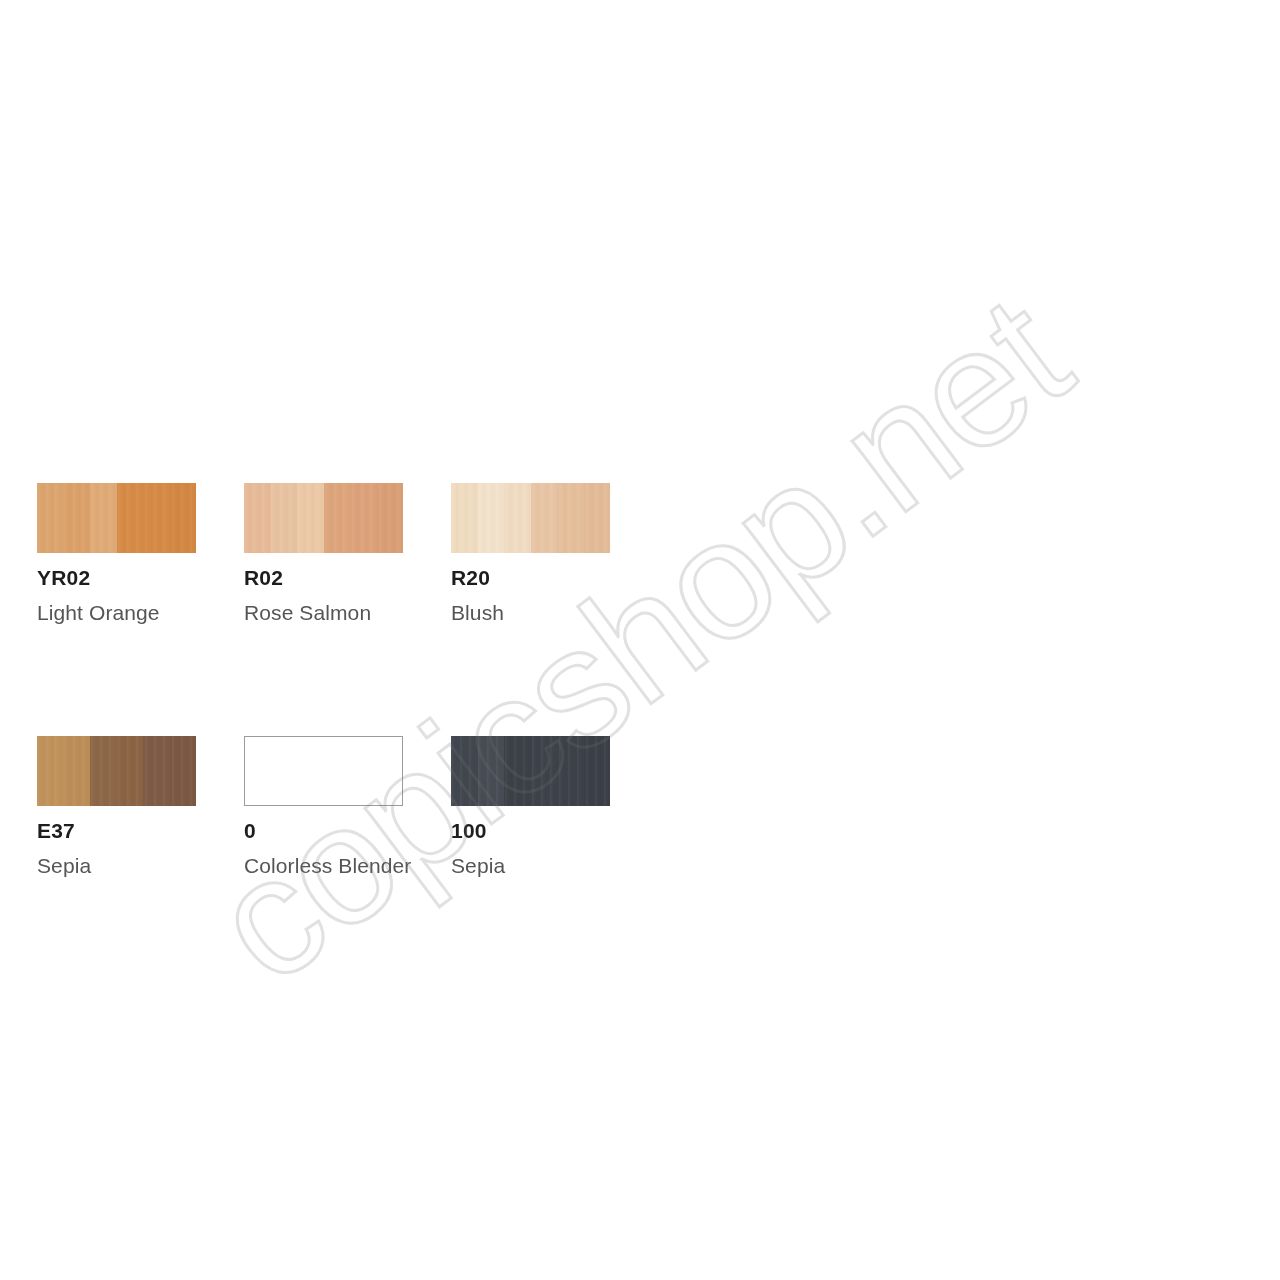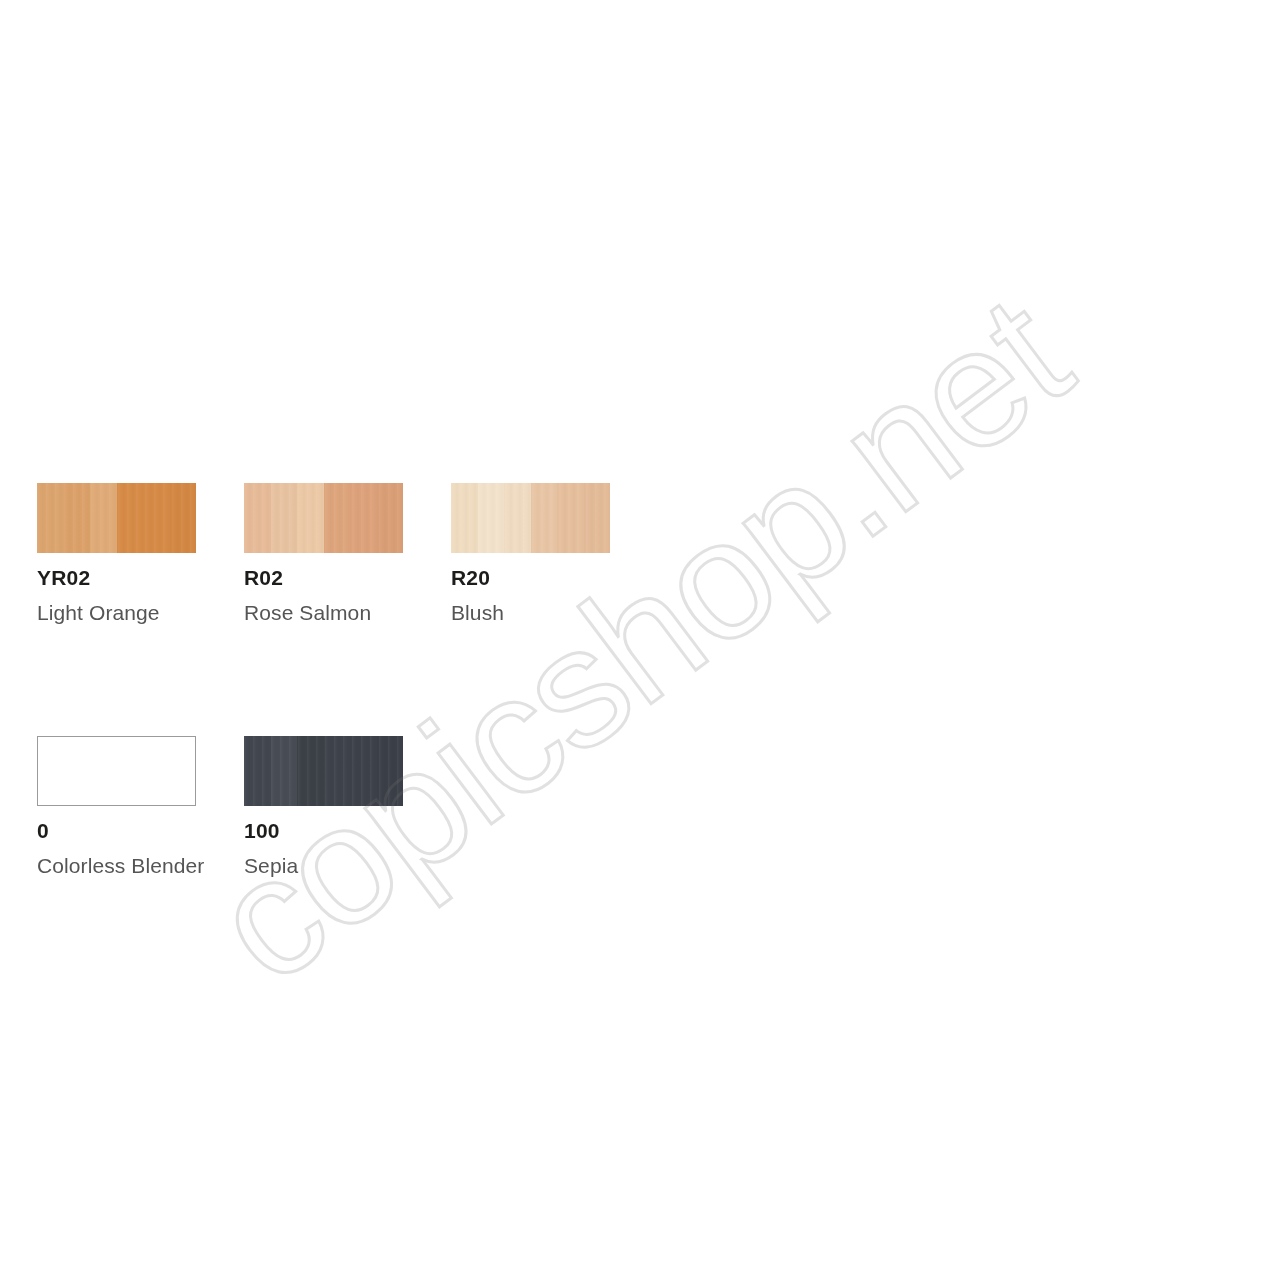--- a/index.html
+++ b/index.html
@@ -160,20 +160,33 @@
             <div class="band" style="background: rgb(230, 191, 157); width: 16.6667%;"></div>
             <div class="band" style="background: rgb(227, 187, 152); width: 16.6667%;"></div>
             <div class="swatch-grain"></div>
           </div>
           <div class="code">R20</div>
           <div class="name">Blush</div>
         </div>
       </div>
       <div class="row">
         <div class="cell">
+          <div class="swatch">
+            <div class="band" style="background: rgb(192, 146, 92); width: 16.6667%;"></div>
+            <div class="band" style="background: rgb(188, 141, 87); width: 16.6667%;"></div>
+            <div class="band" style="background: rgb(141, 103, 72); width: 16.6667%;"></div>
+            <div class="band" style="background: rgb(138, 100, 68); width: 16.6667%;"></div>
+            <div class="band" style="background: rgb(126, 91, 70); width: 16.6667%;"></div>
+            <div class="band" style="background: rgb(123, 88, 67); width: 16.6667%;"></div>
+            <div class="swatch-grain"></div>
+          </div>
+          <div class="code">E37</div>
+          <div class="name">Sepia</div>
+        </div>
+        <div class="cell">
           <div class="swatch bordered" style="border-color: rgb(155, 155, 155);"></div>
           <div class="code">0</div>
           <div class="name">Colorless Blender</div>
         </div>
         <div class="cell">
           <div class="swatch">
             <div class="band" style="background: rgb(66, 70, 78); width: 16.6667%;"></div>
             <div class="band" style="background: rgb(72, 76, 84); width: 16.6667%;"></div>
             <div class="band" style="background: rgb(60, 64, 71); width: 16.6667%;"></div>
             <div class="band" style="background: rgb(62, 66, 74); width: 16.6667%;"></div>

